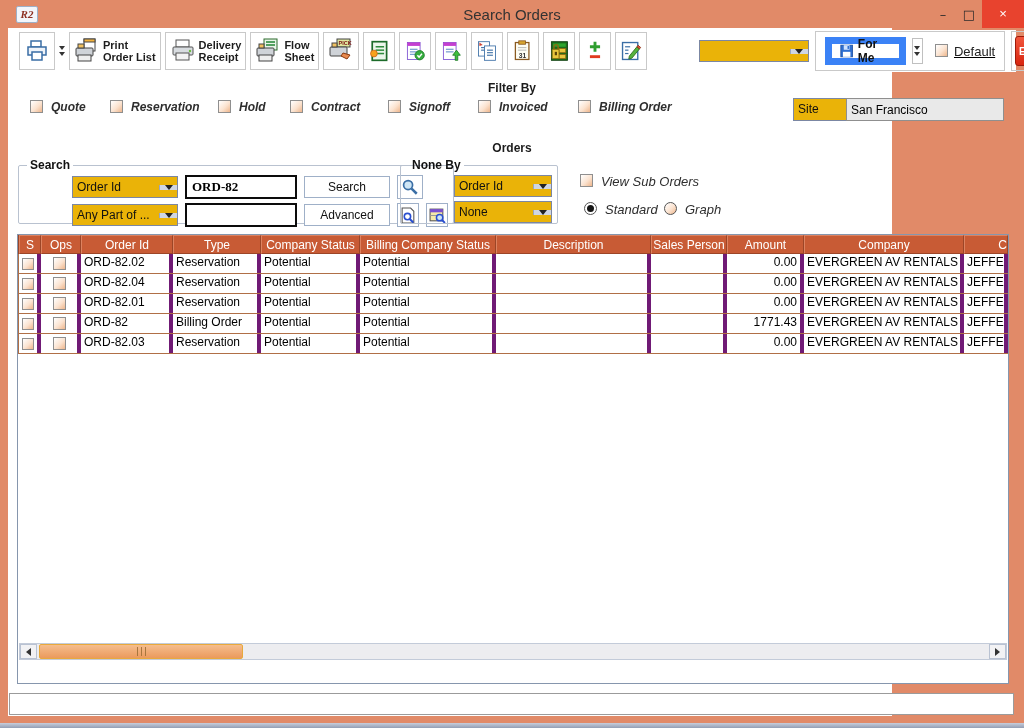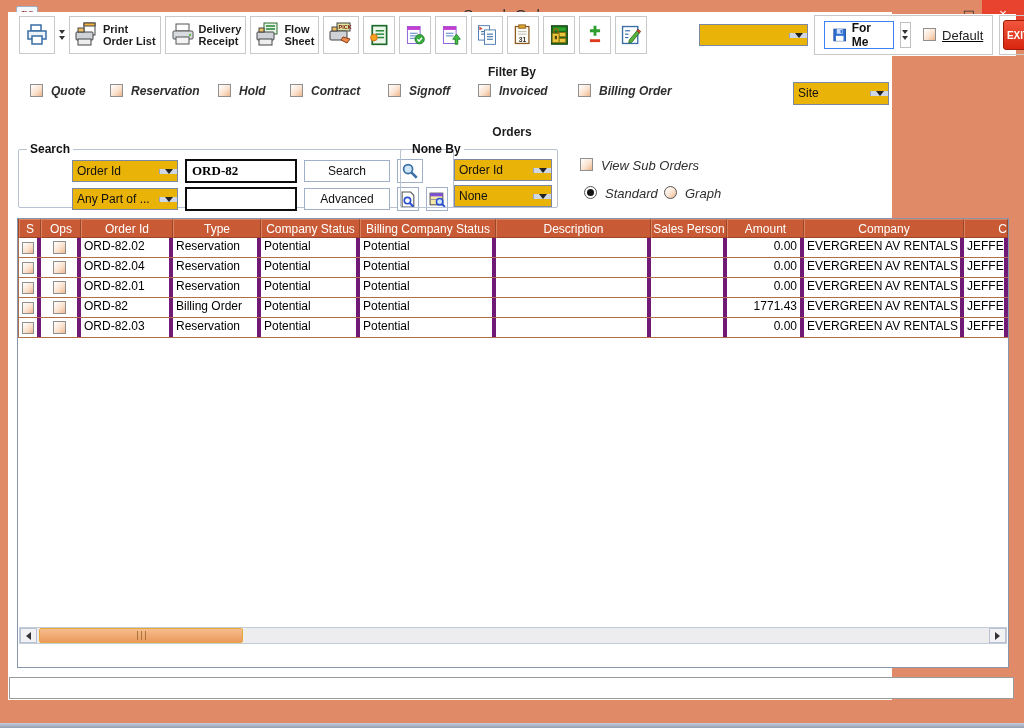--- a/index.html
+++ b/index.html
@@ -9,36 +9,36 @@
   
   .titlebar { position:absolute; top:0; left:0; width:1024px; height:28px; display:flex; align-items:center; }
   .app-badge { margin-left:16px; width:22px; height:17px; background:#f3f6fb; border:1px solid #9db0c8; border-radius:2px;
                font:italic bold 11px "Liberation Serif",serif; color:#8d2f22; text-align:center; line-height:15px; }
   .title { position:absolute; left:0; right:0; text-align:center; font-size:15px; color:#323232; }
   .win-controls { margin-left:auto; display:flex; align-items:center; height:28px; }
   .wc { width:26px; text-align:center; font-family:"DejaVu Sans",sans-serif; color:#2b2b2b; font-size:13px; cursor:default; }
   .wc-close { width:42px; height:28px; background:#e8432e; color:#fff; font-size:13px; line-height:28px; text-align:center; }
 
   
-  .content { position:absolute; top:12px; left:8px; width:884px; height:688px; background:#fff; }
+  .content { position:absolute; top:28px; left:8px; width:884px; height:688px; background:#fff; }
   .bottom-strip { position:absolute; bottom:0; left:0; width:100%; height:5px;
                   background:linear-gradient(#c7cedc,#939eb4); }
 
   
   .toolbar { position:absolute; top:2px; left:0; width:1008px; height:42px; display:flex; align-items:center; padding-left:11px; gap:4px; background:#fff; }
   .tbtn { border:1px solid #c9c9c9; background:#fff; height:38px; display:flex; align-items:center; gap:3px; padding:2px 4px; }
   .tbtn .lbl { font-weight:bold; font-size:11px; line-height:1.12; color:#1d1d1d; white-space:nowrap; }
   .dd-strip { width:11px; height:38px; display:flex; flex-direction:column; align-items:center; justify-content:center; gap:2px; }
   .tri-sm { width:0; height:0; border-left:3px solid transparent; border-right:3px solid transparent; border-top:4px solid #333; }
   .icon26 { width:26px; height:26px; display:block; }
   .icon22 { width:22px; height:22px; display:block; }
   .tb-right { margin-left:auto; display:flex; align-items:center; gap:6px; margin-right:8px; }
   .saved-combo { width:116px; }
   .panel-box { border:1px solid #c9c9c9; height:40px; display:flex; align-items:center; gap:6px; padding:0 9px; }
-  .forme-btn { border:1px solid #3b82f6; background:#fff; height:28px; display:flex; align-items:center; gap:5px; padding:0 8px;
+  .forme-btn { border:7px solid #3b82f6; background:#fff; height:28px; display:flex; align-items:center; gap:5px; padding:0 8px;
                font-weight:bold; font-size:12px; color:#111; }
   .dblarrow { width:13px; height:26px; border:1px solid #c0c0c0; display:flex; flex-direction:column; align-items:center; justify-content:center; gap:2px; background:#fff; }
   .exit-box { border:1px solid #c9c9c9; height:40px; width:40px; display:flex; align-items:center; justify-content:center; }
   .exit-btn { width:30px; height:30px; background:linear-gradient(#f1563c,#d8250f); border:1px solid #9e1a09; border-radius:3px;
               color:#fff; font-weight:bold; font-size:10px; display:flex; align-items:center; justify-content:center; letter-spacing:0;text-align:right; }
 
   
   .cb { width:13px; height:13px; border:1px solid #8f8f8f;
         background:linear-gradient(135deg,#ffffff 0%,#fbe3d0 55%,#eeb68c 100%); flex:none; }
   .cb-item { position:absolute; display:flex; align-items:flex-start; gap:8px; font-weight:bold; font-size:12px; color:#2e2e2e;font-style:italic; }
@@ -321,20 +321,27 @@
       <div class="cb"></div>
       <span>Billing Order</span>
     </div>
 
     <div class="combo" style="position:absolute; left:737px; top:70px; width:96px; height:23px;">
       <div class="cv">Site</div>
       <div class="ca">
           <div class="tri"></div>
         </div>
     </div>
+    <div class="sf-field" style="left:838px; top:70px; width:158px;">
+      <input type="text" value="San Francisco" style="">
+      <svg width="17" height="17" viewBox="0 0 16 16" style="margin-right:3px;">
+        <circle cx="6.3" cy="6.3" r="4" fill="#f5e6c8" stroke="#8a8a8a" stroke-width="1.4"></circle>
+        <line x1="9.4" y1="9.4" x2="14" y2="14" stroke="#8a8a8a" stroke-width="2"></line>
+      </svg>
+    </div>
 
     <div class="lbl-center" style="top:113px;">Orders</div>
 
     <fieldset style="left:10px; top:130px; width:374px; height:66px;">
       <legend>Search</legend>
       <div class="frow">
         <div class="combo" style="width:106px;">
           <div class="cv">Order Id</div>
           <div class="ca">
               <div class="tri"></div>

